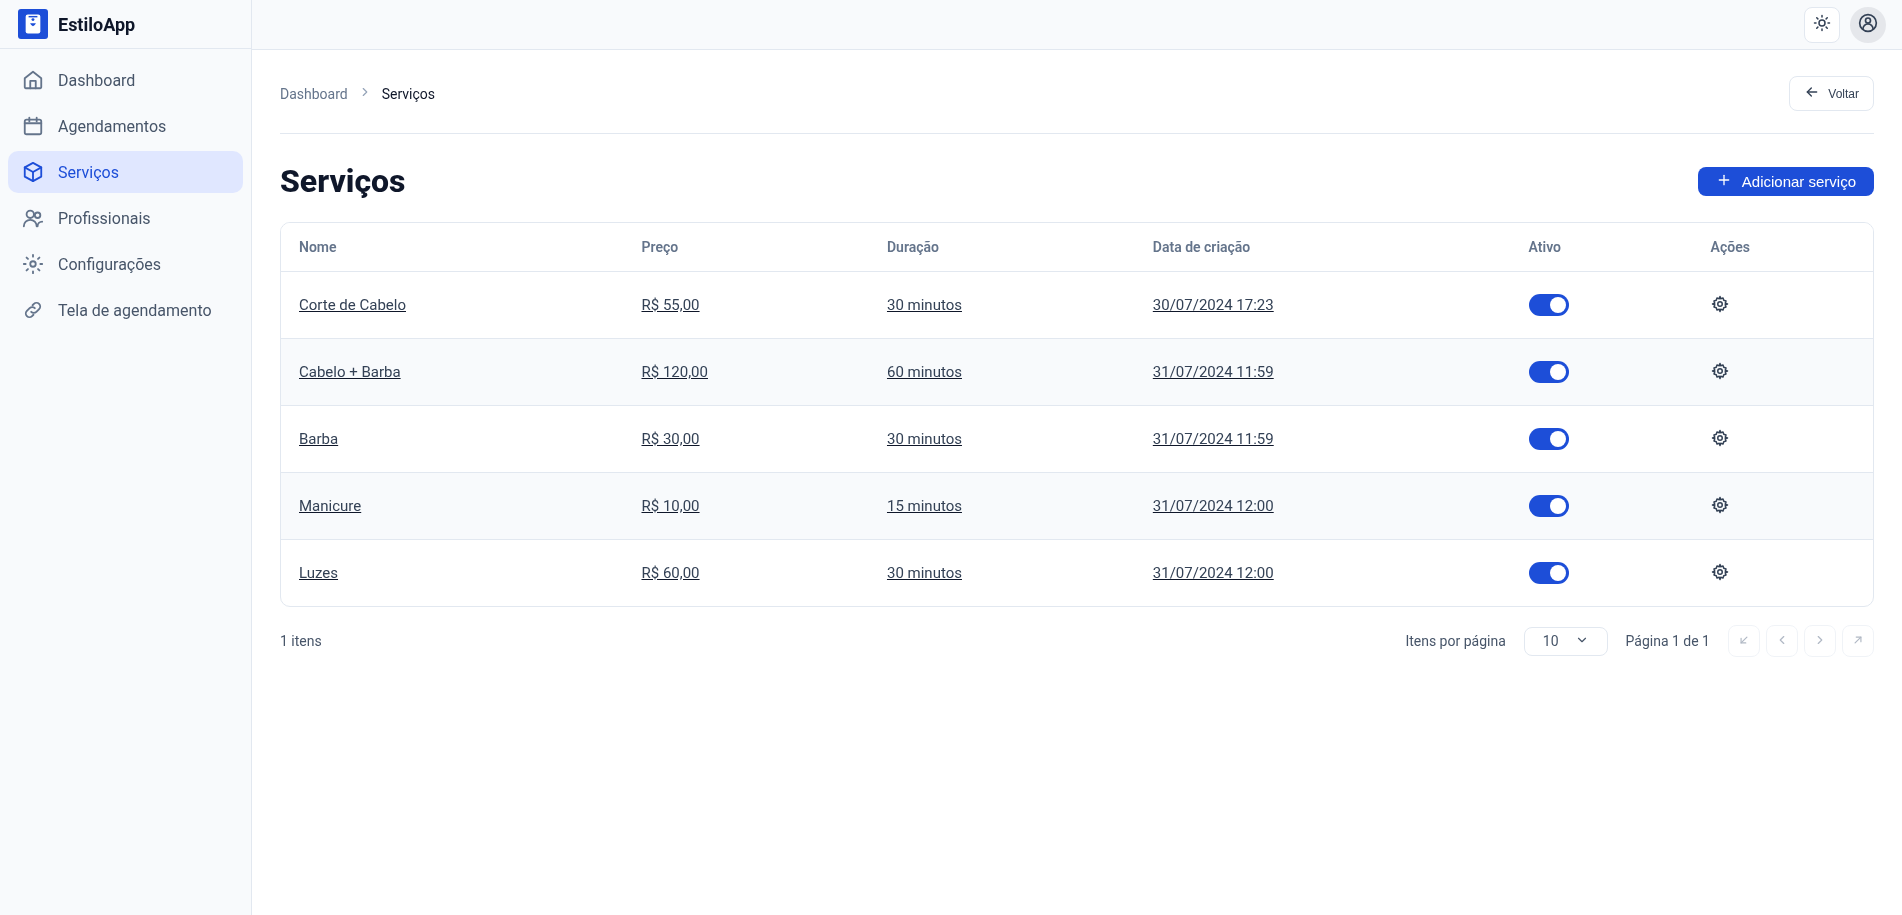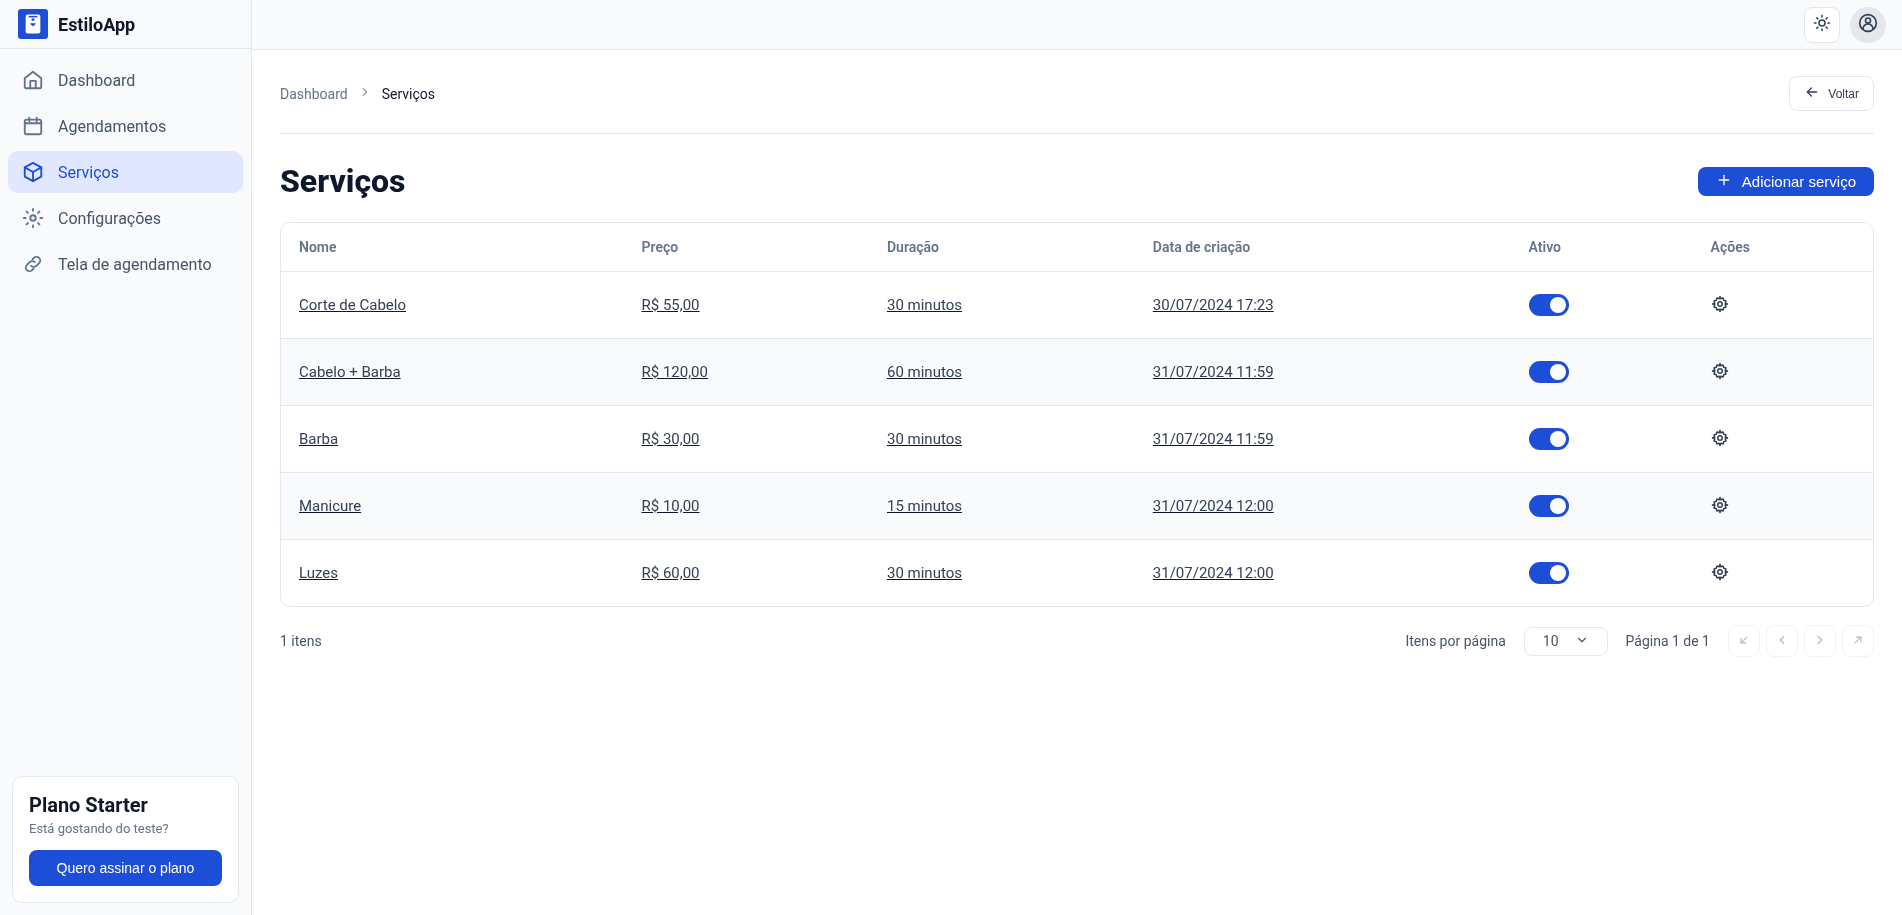--- a/index.html
+++ b/index.html
@@ -188,44 +188,48 @@
               <path d="M12 2 L21 7 V17 L12 22 L3 17 V7 Z"></path>
               <path d="M3 7 L12 12 L21 7"></path>
               <path d="M12 12 V22"></path>
             </svg>
           </span>
         <span>Serviços</span>
       </div>
       <div class="nav-item">
         <span class="nav-icon">
             <svg viewBox="0 0 24 24">
+              <circle cx="9" cy="8" r="4"></circle>
+              <path d="M2 21 a7 7 0 0 1 14 0"></path>
+              <circle cx="17" cy="9" r="3"></circle>
+              <path d="M17 21 a5 5 0 0 1 5 -5"></path>
+            </svg>
+          </span>
+        <span>Profissionais</span>
+      </div>
+      <div class="nav-item">
+        <span class="nav-icon">
+            <svg viewBox="0 0 24 24">
               <circle cx="12" cy="12" r="3"></circle>
               <path d="M12 2 V4 M12 20 V22 M4 12 H2 M22 12 H20 M5 5 L6.5 6.5 M17.5 17.5 L19 19 M5 19 L6.5 17.5 M17.5 6.5 L19 5"></path>
             </svg>
           </span>
         <span>Configurações</span>
       </div>
       <div class="nav-item">
         <span class="nav-icon">
             <svg viewBox="0 0 24 24">
               <path d="M10 14 a4 4 0 0 0 5.66 0 l3 -3 a4 4 0 0 0 -5.66 -5.66 l-1.5 1.5"></path>
               <path d="M14 10 a4 4 0 0 0 -5.66 0 l-3 3 a4 4 0 0 0 5.66 5.66 l1.5 -1.5"></path>
             </svg>
           </span>
         <span>Tela de agendamento</span>
       </div>
     </nav>
 
-    <div class="sidebar-footer">
-      <div class="plan-card">
-        <div class="plan-title">Plano Starter</div>
-        <div class="plan-sub">Está gostando do teste?</div>
-        <button class="plan-btn">Quero assinar o plano</button>
-      </div>
-    </div>
   </aside>
 
   <div class="main">
     <div class="topbar">
       <button class="icon-btn">
         <span><svg width="18" height="18" viewBox="0 0 24 24">
               <circle cx="12" cy="12" r="4"></circle>
               <path d="M12 2 V4 M12 20 V22 M4 12 H2 M22 12 H20 M5 5 L6.5 6.5 M17.5 17.5 L19 19 M5 19 L6.5 17.5 M17.5 6.5 L19 5"></path>
             </svg></span>
       </button>

